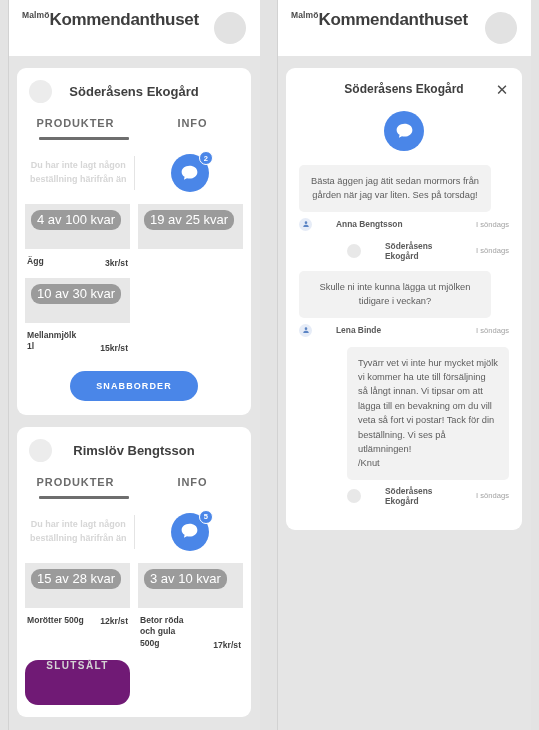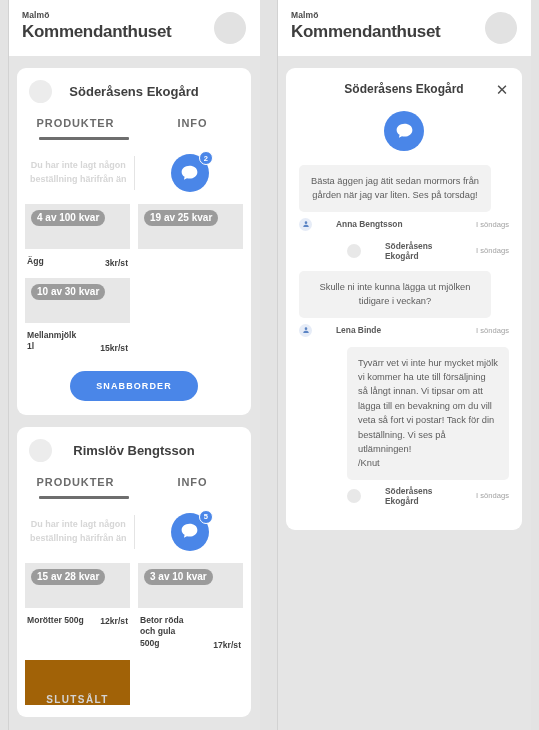--- a/index.html
+++ b/index.html
@@ -36,21 +36,21 @@
 
   
   .app-header {
     background: #ffffff;
     height: 56px;
     padding: 10px 14px 0 14px;
     display: flex;
     align-items: flex-start;
     justify-content: space-between;
   }
-  .app-header-texts { display: flex; flex-direction: column; }
+  .app-header-texts { display: flex; flex-direction: row; }
   .app-city {
     font-size: 8.5px;
     font-weight: bold;
     color: #4a4a4a;
     letter-spacing: 0.1px;
     margin-bottom: 2px;
   }
   .app-title {
     font-size: 17px;
     font-weight: bold;
@@ -185,22 +185,22 @@
   .product-image {
     position: relative;
     height: 45px;
     background: #e7e7e7;
   }
   .stock-pill {
     position: absolute;
     top: 6px; left: 6px;
     background: #9b9b9b;
     color: #ffffff;
-    font-size: 10px;
-    font-weight: bold;
+    font-size: 13px;
+    font-weight: normal;
     padding: 2px 6px 3px 6px;
     border-radius: 9px;
     white-space: nowrap;
   }
   .product-meta {
     display: flex;
     justify-content: space-between;
     align-items: flex-end;
     padding: 7px 2px 2px 2px;
     gap: 16px;
@@ -212,24 +212,25 @@
     line-height: 1.35;
   }
   .product-price {
     font-size: 8.6px;
     font-weight: bold;
     color: #3f3f3f;
     white-space: nowrap;
   }
   .product.soldout .product-image {
     height: 45px;
-    background: #a16207;
-    display: flex;
-    align-items: flex-end;
-    justify-content: center;
+    background: #701a75;
+    display: flex;
+    align-items: flex-start;
+    justify-content: center;
+    border-radius: 13px;
   }
   .soldout-label {
     font-size: 10px;
     font-weight: bold;
     letter-spacing: 1.4px;
     color: #d4d4d4;
   }
 
   
   .snabb-wrap {

